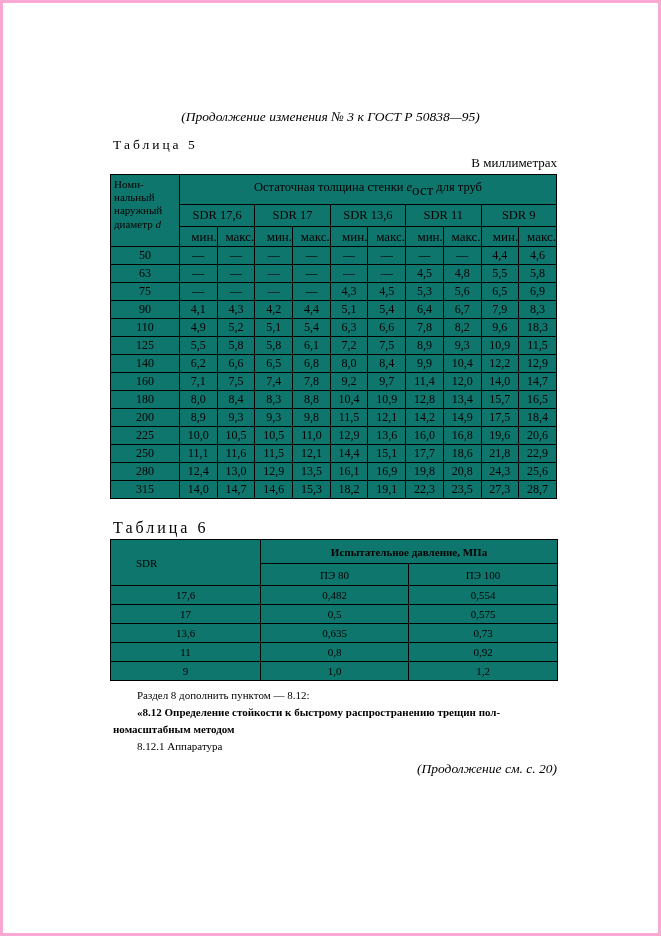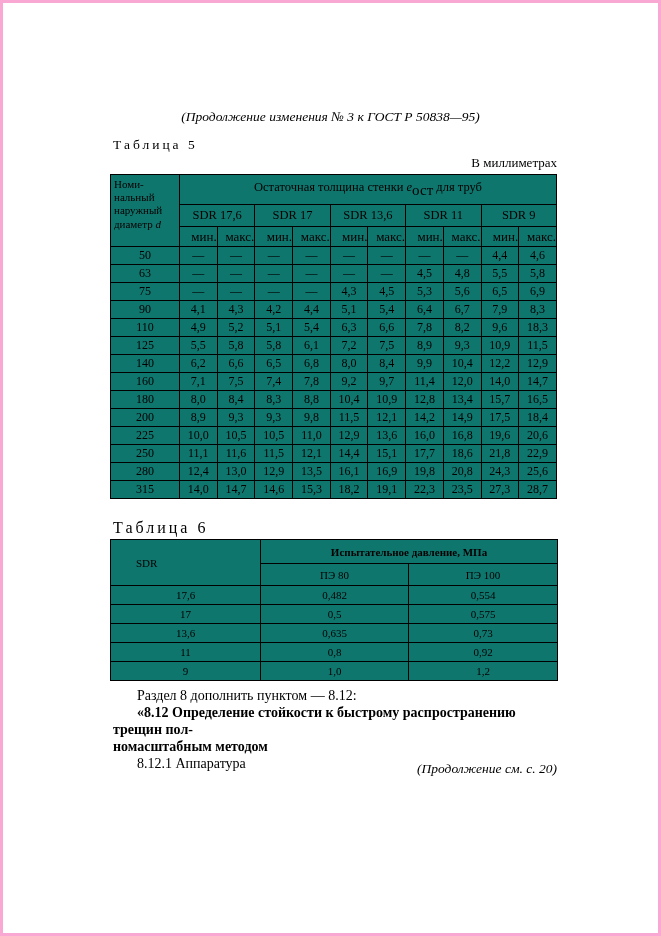--- a/index.html
+++ b/index.html
@@ -55,21 +55,21 @@
     position:absolute; top:536px; left:107px; width:447px;
     font-size:11px;
   }
   .t6 .sdr-h { text-align:left; padding-left:25px; }
   .t6 .main-h { height:24px;font-weight:bold; }
   .t6 .sub-h { height:22px;margin-left:21px; }
   .t6 tbody td { height:19px; }
 
   .text-block {
     position:absolute; left:110px; top:684px; width:444px;
-    font-size:14px; line-height:17px;
+    font-size:11px; line-height:17px;
   }
   .indent { text-indent:24px; }
   .bold { font-weight:bold; }
   .footer-note {
     position:absolute; left:107px; top:758px; width:447px;
     text-align:right; font-style:italic; font-size:13.5px;
   }
 </style>
 </head>
 <body>

